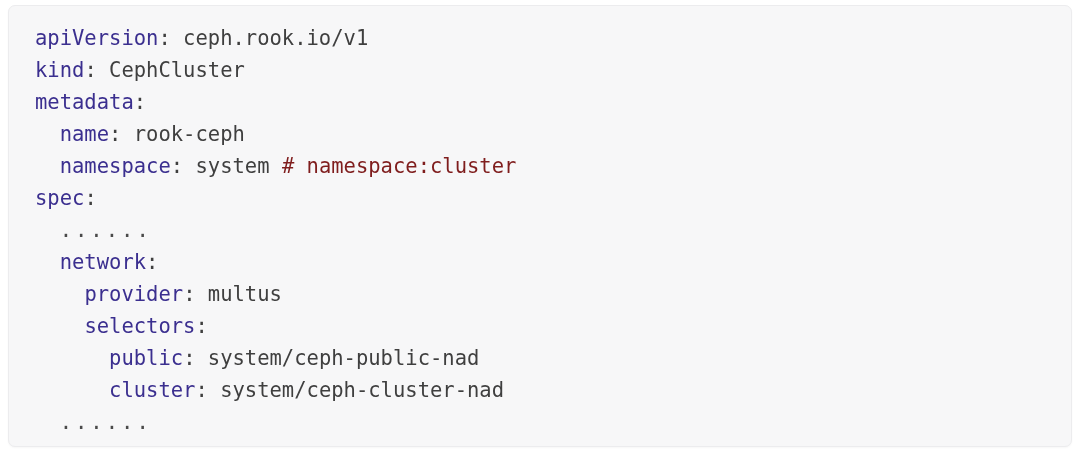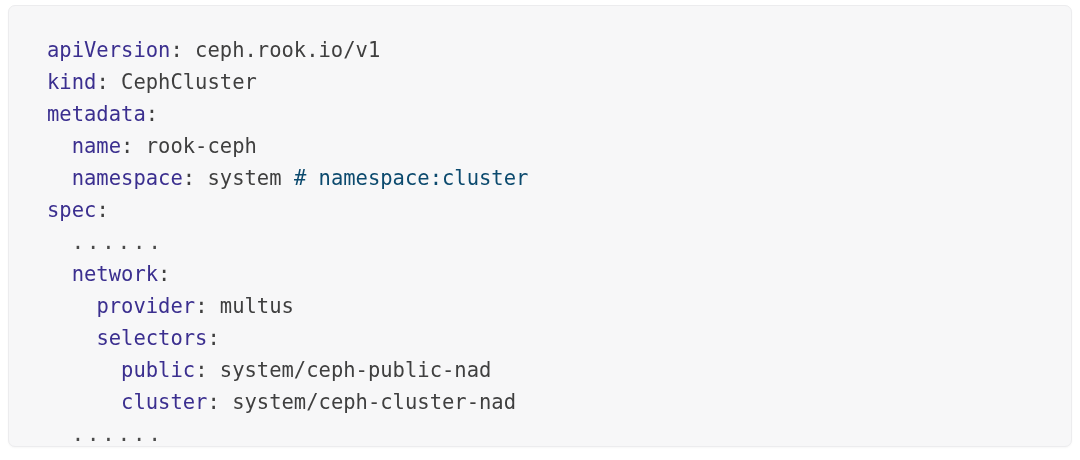--- a/index.html
+++ b/index.html
@@ -24,21 +24,21 @@
     box-sizing: border-box;
     background: #f7f7f8;
     border: 1px solid #ececee;
     border-radius: 7px;
     box-shadow: 0 1px 2px rgba(0,0,0,0.035);
     overflow: hidden;
   }
 
   .code-block {
     padding: 16px 0 0 0;
-    margin: 12px;
+    margin: 0;
   }
 
   .code-line {
     height: 32px;
     line-height: 32px;
     font-size: 20.5px;
     white-space: pre;
     padding-left: 26px;
     letter-spacing: 0px;
     color: #3f3f3f;
@@ -50,21 +50,21 @@
 
   .tok-punc {
     color: #3f3f3f;
   }
 
   .tok-val {
     color: #3f3f3f;
   }
 
   .tok-comment {
-    color: #0c4a6e;
+    color: #7f1d1d;
   }
 
   .tok-ellipsis {
     color: #4a4a4a;
     letter-spacing: 3px;
   }
 </style>
 </head>
 <body>
 

